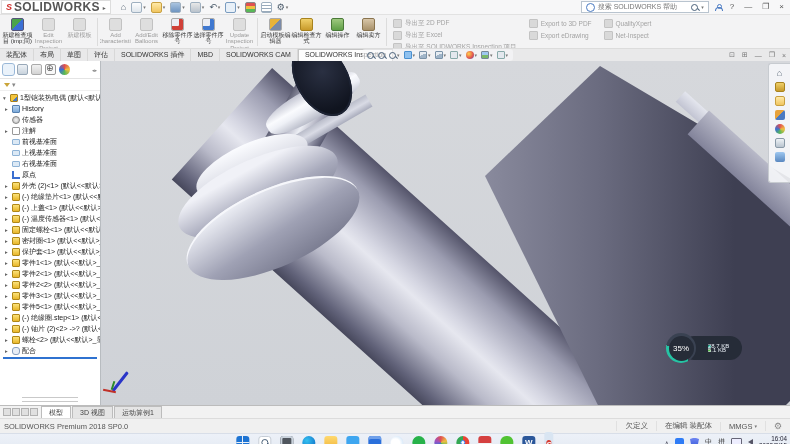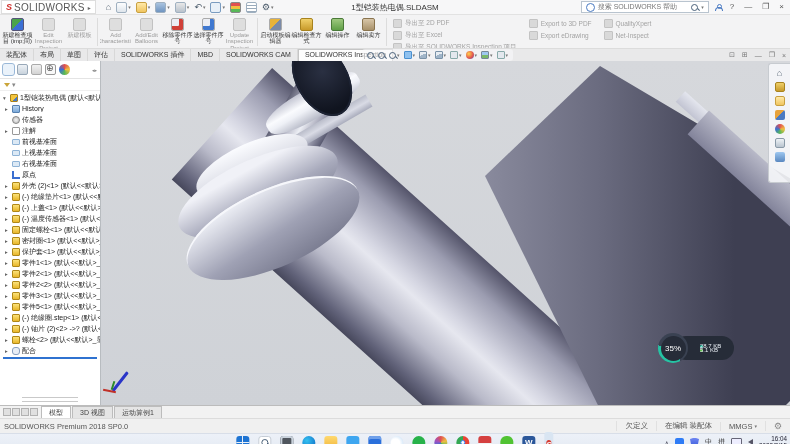--- a/index.html
+++ b/index.html
@@ -2,21 +2,21 @@
 <html><head>
 <meta charset="utf-8">
 <style>
   html,body{margin:0;padding:0;background:#888;}
   .app{position:relative;width:790px;height:444px;overflow:hidden;background:#f5f5f6;
        font-family:"Liberation Sans","DejaVu Sans",sans-serif;-webkit-font-smoothing:antialiased;}
   
   .titlebar{height:14px;background:#f7f7f8;border-bottom:1px solid #e2e2e2;display:flex;align-items:center;position:relative;font-size:8px;color:#444;}
   .logo{display:flex;align-items:center;background:#fff;border:1px solid #ddd;height:12px;padding:0 4px;margin-left:1px;}
   .logo .mark{color:#d02c2a;font-weight:bold;font-style:italic;font-size:9px;margin-right:2px;}
-  .logo .word{font-weight:normal;color:#555;font-size:10px;letter-spacing:.3px;}
+  .logo .word{font-weight:bold;color:#555;font-size:12px;letter-spacing:.3px;}
   .logo .flyout{color:#666;font-size:6px;margin-left:3px;}
   .qa{display:flex;align-items:center;gap:5px;margin-left:10px;}
   .qai{display:flex;align-items:center;gap:1px;}
   .qa .g{font-size:9px;color:#4a5a6a;line-height:10px;}
   .qic{width:9px;height:9px;border-radius:2px;border:1px solid #9fb0c0;background:linear-gradient(#fdfdfe,#dfe6ec);}
   .qic.save{background:linear-gradient(#aac4e0,#6f94c0);}
   .qic.print{background:linear-gradient(#e8e8e8,#b9c2cc);}
   .qic.open{background:linear-gradient(#ffe9a8,#f0c560);border-color:#c8a040;}
   .qic.sel{background:#e8f0f8;border-color:#7a9cc0;}
   .qic.tl{background:linear-gradient(#e05050 33%,#f0c040 33% 66%,#58b858 66%);border-color:#888;}
@@ -127,21 +127,21 @@
   .tp-prop{background:linear-gradient(#eef2f6,#b9c4cf);border:1px solid #8a9aa8;box-sizing:border-box;}
   .tp-forum{background:linear-gradient(#9fc8f0,#5a88c0);border:1px solid #47
 6a98;box-sizing:border-box;}
   
   .triad{left:2px;bottom:4px;width:40px;height:36px;}
   .ax{position:absolute;}
   .ax-b{left:12px;bottom:9px;width:24px;height:3px;background:#2a35c8;transform:rotate(-52deg);transform-origin:left bottom;border-radius:1px;}
   .ax-r{left:1px;bottom:9px;width:13px;height:2px;background:#c03028;transform:rotate(12deg);}
   .ax-g{left:10px;bottom:11px;width:2px;height:9px;background:#2a8a2a;transform:rotate(18deg);}
   
-  .zbadge{right:56px;bottom:42px;width:76px;height:30px;}
+  .zbadge{right:48px;bottom:42px;width:76px;height:30px;}
   .zb-pill{position:absolute;left:16px;top:3px;width:60px;height:24px;background:#262c38;border-radius:12px;display:flex;flex-direction:column;justify-content:center;gap:1px;padding-left:26px;box-sizing:border-box;}
   .zb-row{position:static;display:flex;align-items:center;gap:2px;font-size:6px;color:#e8eef4;line-height:1;}
   .dot{position:static;width:3px;height:3px;border-radius:50%;flex:none;}
   .dot.teal{background:#25c4a4;}
   .dot.green{background:#5fc24e;}
   .zb-circle{position:absolute;left:0;top:0;width:30px;height:30px;border-radius:50%;background:conic-gradient(from 150deg,#25c4a4 0 130deg,#3a4252 130deg 360deg);display:flex;align-items:center;justify-content:center;}
   .zb-pct{position:static;width:25px;height:25px;border-radius:50%;background:#262c38;color:#fff;font-size:8px;display:flex;align-items:center;justify-content:center;}
   
   .bottomtabs{height:12px;background:#f2f2f2;border-top:1px solid #bcbcbc;display:flex;align-items:flex-end;font-size:7px;color:#444;}
   .bnav{display:flex;gap:1px;align-items:center;padding:0 3px 2px 3px;}
@@ -228,21 +228,20 @@
           <span class="qic tl"></span>
         </span>
       <span class="qai">
           <span class="qic tbl"></span>
         </span>
       <span class="qai">
           <span class="g gear">⚙</span>
           <span class="caret">▾</span>
         </span>
     </div>
-    <div class="win-title">1型铠装热电偶.SLDASM</div>
     <div class="tb-right">
       <div class="searchbox">
         <span class="swdot"></span>
         <span>搜索 SOLIDWORKS 帮助</span>
         <span class="lens" style="margin-left:auto;"></span>
         <span class="caret">▾</span>
       </div>
       <span class="person"></span>
       <span class="wbtn">?</span>
       <span class="wbtn">—</span>

